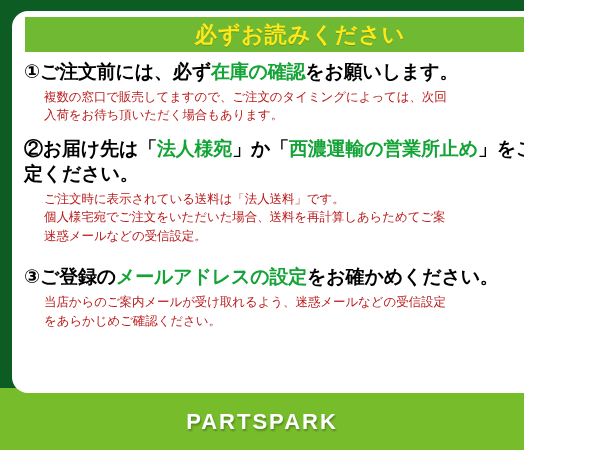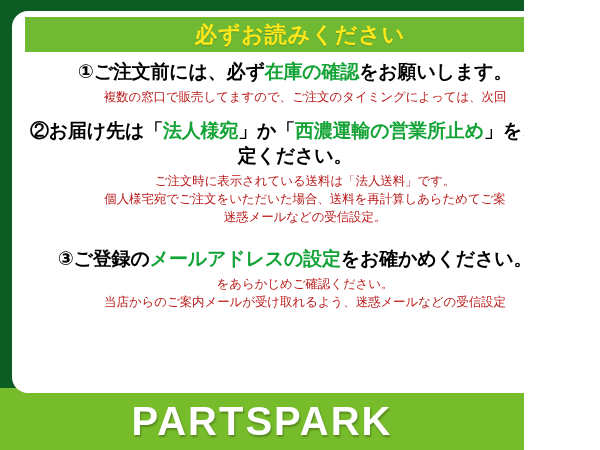--- a/index.html
+++ b/index.html
@@ -15,21 +15,20 @@
   }
 
   
   #banner {
     position: relative;
     width: 524px;
     height: 450px;
     box-sizing: border-box;
     background: #0d5c24;            
     overflow: hidden;
-    text-align: center;
   }
 
   
   .footer-band {
     position: absolute;
     left: 0;
     right: 0;
     bottom: 0;
     height: 62px;
     background: #76bc2b;
@@ -116,21 +115,21 @@
     left: 0;
     right: 0;
     bottom: 0;
     height: 57px;
     display: flex;
     align-items: center;
     justify-content: center;
   }
   .footer-logo {
     color: #ffffff;
-    font-size: 40px;
+    font-size: 22px;
     font-weight: bold;
     letter-spacing: 2px;
     font-family: "Liberation Sans", sans-serif;
     text-shadow: 1px 2px 2px rgba(0,0,0,0.28);
   }
 </style>
 </head>
 <body>
 
 <div id="banner">
@@ -142,37 +141,38 @@
     <div class="title-bar">
       <span class="title-text">必ずお読みください</span>
     </div>
 
     <div class="content">
 
       <div class="item" id="item-1">
         <div class="item-head"><span>①</span><span>ご注文前には、必ず</span><span class="hl">在庫の確認</span><span>をお願いします。</span></div>
         <div class="item-sub">
           <div>複数の窓口で販売してますので、ご注文のタイミングによっては、次回</div>
+          <div>入荷をお待ち頂いただく場合もあります。</div>
         </div>
       </div>
 
       <div class="item" id="item-2">
         <div class="item-head wrap"><span>②</span><span>お届け先は「</span><span class="hl">法人様宛</span><span>」か「</span><span class="hl">西濃運輸の営業所止め</span><span>」</span><span>をご指定ください。</span></div>
         <div class="item-sub">
           <div>ご注文時に表示されている送料は「法人送料」です。</div>
           <div>個人様宅宛でご注文をいただいた場合、送料を再計算しあらためてご案</div>
           <div>迷惑メールなどの受信設定。</div>
         </div>
       </div>
 
       <div class="item" id="item-3">
         <div class="item-head"><span>③</span><span>ご登録の</span><span class="hl">メールアドレスの設定</span><span>をお確かめください。</span></div>
         <div class="item-sub">
+          <div>当店からのご案内メールが受け取れるよう、迷惑メールなどの受信設定</div>
           <div>をあらかじめご確認ください。</div>
-          <div>当店からのご案内メールが受け取れるよう、迷惑メールなどの受信設定</div>
         </div>
       </div>
 
     </div>
   </div>
 
   <div class="footer-logo-wrap">
     <span class="footer-logo">PARTSPARK</span>
   </div>
 

